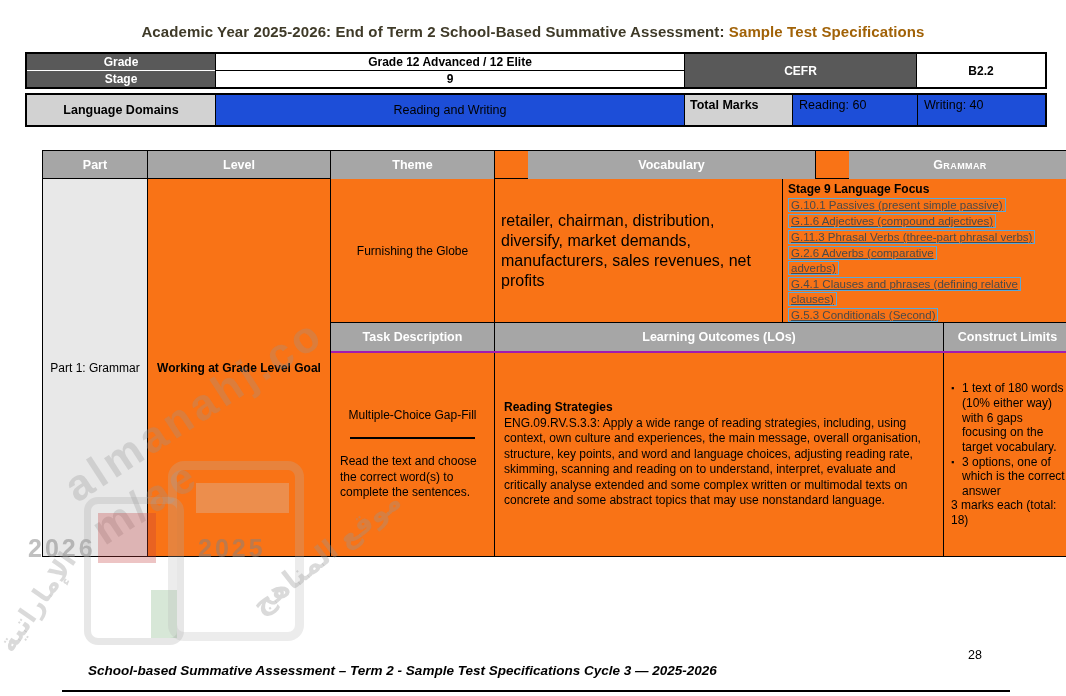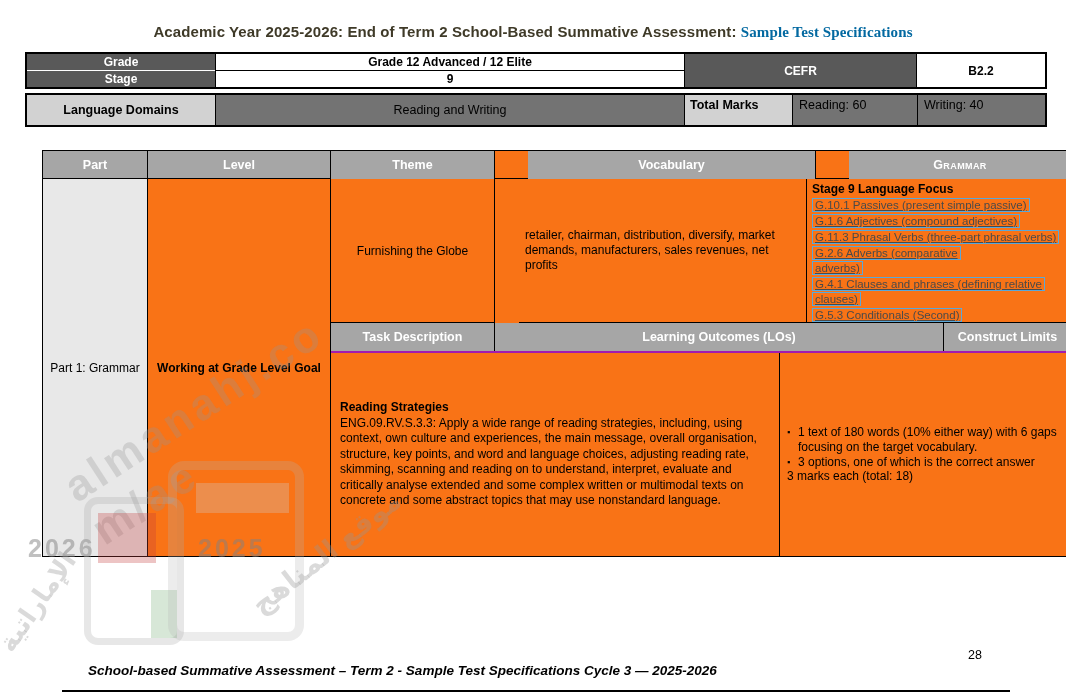--- a/index.html
+++ b/index.html
@@ -6,21 +6,21 @@
   html,body { background:#fff; }
   .page {
     position:relative; width:1066px; height:696px; background:#fff;
     font-family:"Liberation Sans","DejaVu Sans",sans-serif; color:#000; overflow:hidden;
   }
 
   
   .title { position:absolute; top:23px; left:0; width:100%; text-align:center;
            font-size:15px; font-weight:bold; letter-spacing:.1px; }
   .t-prefix, .t-sep { color:var(--title-accent,#3f3a28); }
-  .t-main { color:#0369a1;font-family:Liberation Serif, serif; }
+  .t-main { color:#a16207; }
 
   
   .t1 { position:absolute; left:25px; top:52px; width:1022px; height:37px;
         display:flex; border:2px solid #000; background:#fff; }
   .t1-labels { width:188px; display:flex; flex-direction:column; }
   .t1-label { flex:1; background:var(--dark-header-bg,#595959); color:#fff; font-weight:bold;
               font-size:12px; display:flex; align-items:center; justify-content:center; }
   .t1-label:first-child { border-bottom:1.5px solid #fff; }
   .t1-values { width:470px; display:flex; flex-direction:column;
                border-left:1.5px solid #000; border-right:1.5px solid #000; }
@@ -28,21 +28,21 @@
               font-weight:bold; font-size:12px; }
   .t1-value:first-child { border-bottom:1px solid #000; }
   .t1-cefr { width:232px; background:var(--dark-header-bg,#595959); color:#fff; font-weight:bold;
              font-size:12px; display:flex; align-items:center; justify-content:center;
              border-right:1.5px solid #000; }
   .t1-b22 { flex:1; display:flex; align-items:center; justify-content:center;
             font-weight:bold; font-size:12px; }
 
   
   .t2 { position:absolute; left:25px; top:93px; width:1022px; height:34px;
-        display:flex; border:2px solid #000; background:#737373; }
+        display:flex; border:2px solid #000; background:#1d4ed8; }
   .t2-dlabel { width:188px; background:var(--light-header-bg,#d2d2d2); font-weight:bold; font-size:12.5px;
                display:flex; align-items:center; justify-content:center; }
   .t2-dvalue { width:470px; border-left:1.5px solid #000; border-right:1.5px solid #000;
                display:flex; align-items:center; justify-content:center; font-size:12.5px; }
   .t2-total { width:108px; background:var(--light-header-bg,#d2d2d2); font-weight:bold;
               font-size:12.5px; padding:3px 5px; border-right:1px solid #000; }
   .t2-reading { width:125px; font-size:12.5px; padding:3px 6px; border-right:1px solid #000; }
   .t2-writing { flex:1; font-size:12.5px; padding:3px 6px; }
 
   
@@ -65,21 +65,21 @@
 
   .r-heads { display:flex; height:28px; flex:none; border-bottom:1px solid #000;gap:33px; }
   .rh-theme { width:164px; border-right:1px solid #000; }
   .rh-vocab { width:288px; border-right:1px solid #000; }
   .rh-grammar { flex:1; }
 
   .r-row1 { display:flex; height:144px; flex:none; }
   .c-theme { width:164px; border-right:1px solid #000; border-bottom:1px solid #000;
              display:flex; align-items:center; justify-content:center; font-size:12px; }
   .c-vocab { width:288px; border-right:1px solid #000; border-bottom:1px solid #000;
-             display:flex; align-items:center; font-size:12px; padding:4px 6px; line-height:1.25;margin-left:24px; }
+             display:flex; align-items:center; font-size:16px; padding:4px 6px; line-height:1.25; }
   .c-grammar { flex:1; border-bottom:1px solid #000; padding:3px 4px 1px 5px; overflow:hidden; }
   .g-heading { font-weight:bold; font-size:12px; line-height:15px; }
   .g-link-row { margin:0 0 1px; line-height:14px; }
   .g-link { display:inline; font-size:11.5px; color:var(--link-text,#4a4a4a);
             text-decoration:underline; padding:0 2px;
             border:1.5px solid var(--link-border,#5aa8da);
             -webkit-box-decoration-break:clone; box-decoration-break:clone; }
   .g-links .g-link-row:nth-of-type(4) { max-width:178px; }
   .g-links .g-link-row:nth-of-type(5) { max-width:274px; }
 
@@ -214,20 +214,25 @@
         </div>
       </div>
 
       <div class="r-subheads">
         <div class="h-cell sh-task">Task Description</div>
         <div class="h-cell sh-lo">Learning Outcomes (LOs)</div>
         <div class="h-cell sh-cl">Construct Limits</div>
       </div>
 
       <div class="r-row2">
+        <div class="c-task">
+          <div class="task-title">Multiple-Choice Gap-Fill</div>
+          <div class="task-divider"></div>
+          <div class="task-desc">Read the text and choose the correct word(s) to complete the sentences.</div>
+        </div>
         <div class="c-lo">
           <div class="lo-heading">Reading Strategies</div>
           <div class="lo-body">ENG.09.RV.S.3.3: Apply a wide range of reading strategies, including, using context, own culture and experiences, the main message, overall organisation, structure, key points, and word and language choices, adjusting reading rate, skimming, scanning and reading on to understand, interpret, evaluate and critically analyse extended and some complex written or multimodal texts on concrete and some abstract topics that may use nonstandard language.</div>
         </div>
         <div class="c-cl">
           <div>
 
           <div class="cl-bullet">
                 <span class="b-marker">▪</span>
                 <span class="b-text">1 text of 180 words (10% either way) with 6 gaps focusing on the target vocabulary.</span>

